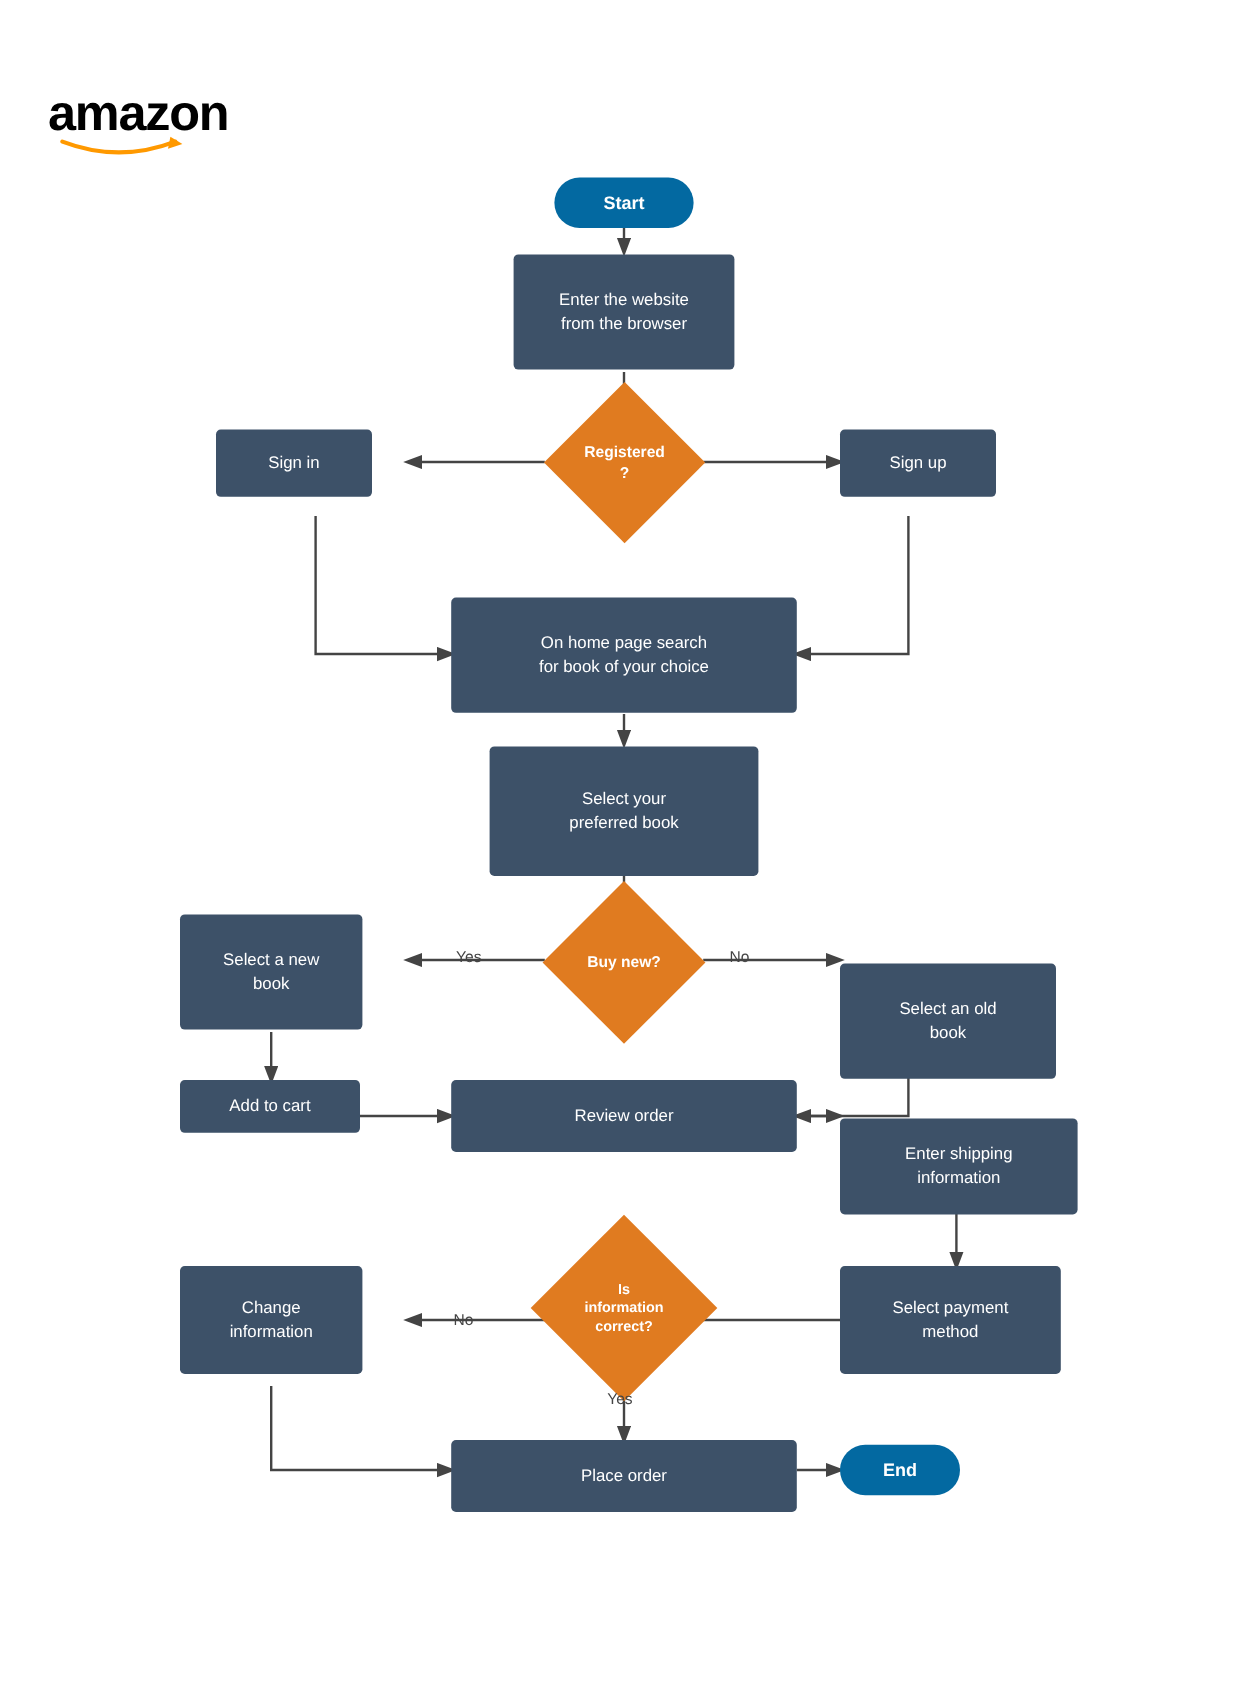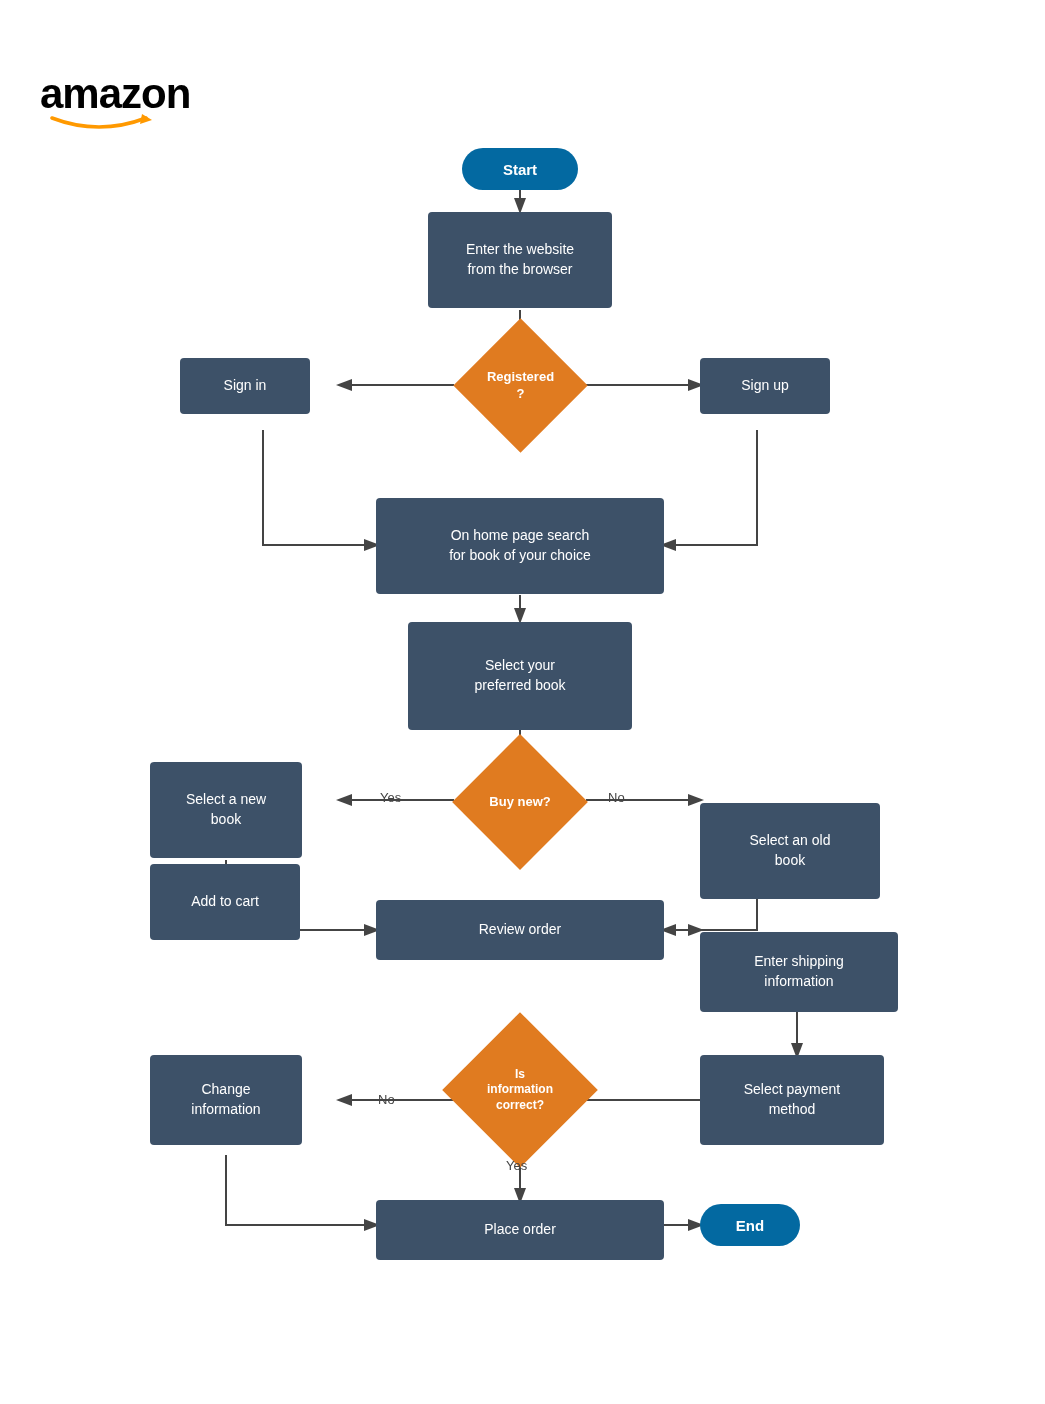--- a/index.html
+++ b/index.html
@@ -231,21 +231,21 @@
   <div class="node-rect" style="left:150px; top:762px; width:152px; height:96px; white-space:pre-line;">
     <span>Select a new
 book</span>
   </div>
 
   <div class="node-rect" style="left:700px; top:803px; width:180px; height:96px; white-space:pre-line;">
     <span>Select an old
 book</span>
   </div>
 
-  <div class="node-rect" style="left:150px; top:864px; width:150px; height:76px;">
+  <div class="node-rect" style="left:150px; top:900px; width:150px; height:44px;">
     <span>Add to cart</span>
   </div>
 
   <div class="node-rect" style="left:376px; top:900px; width:288px; height:60px;">
     <span>Review order</span>
   </div>
 
   <div class="node-rect" style="left:700px; top:932px; width:198px; height:80px; white-space:pre-line;">
     <span>Enter shipping
 information</span>

